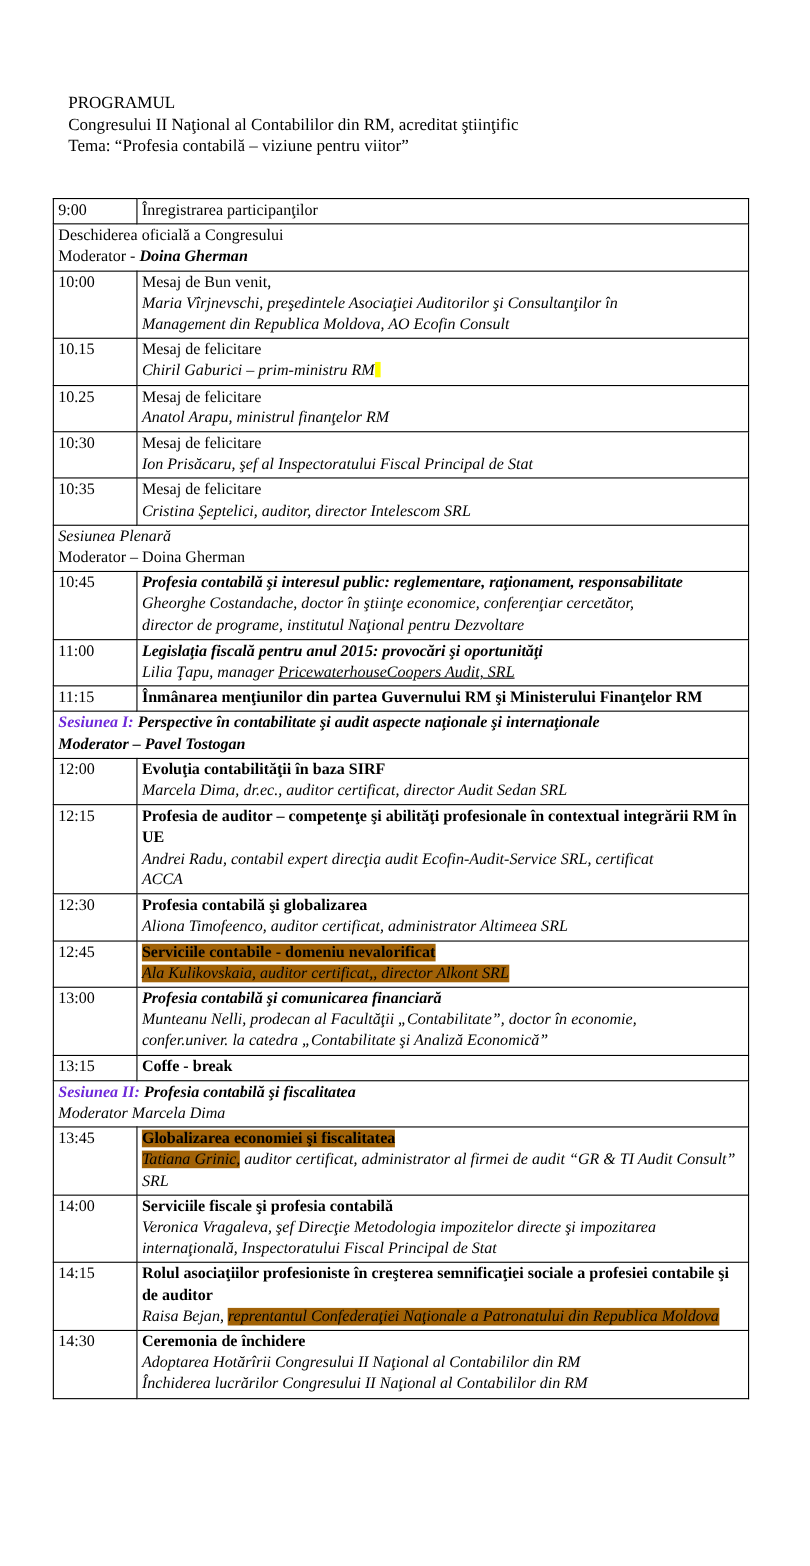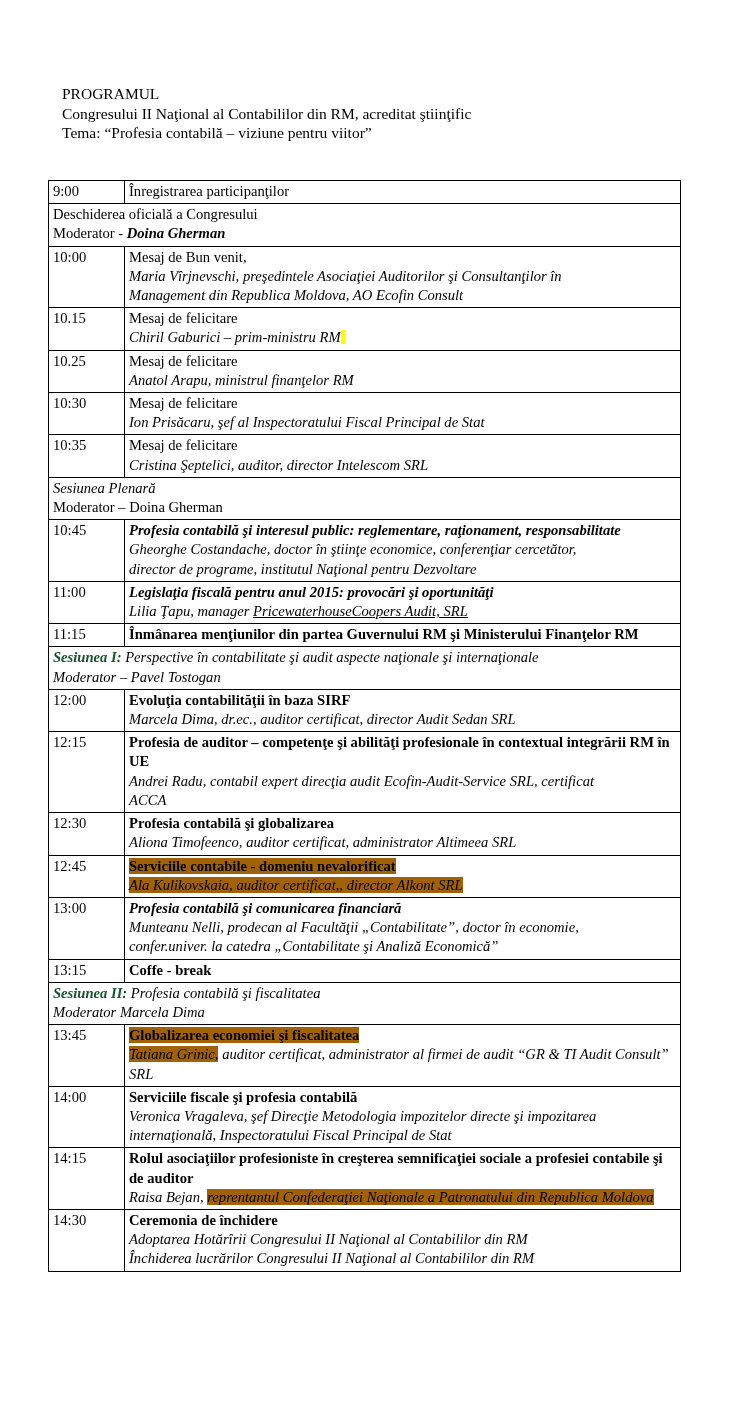--- a/index.html
+++ b/index.html
@@ -67,26 +67,26 @@
   .title-plain { font-weight: normal; font-style: normal; }
   .speaker { font-style: italic; }
   .line { display: block; }
   .hl-box {
     background-color: #a16207;
     display: inline;
     box-decoration-break: clone;
     -webkit-box-decoration-break: clone;
   }
   .sesiunea-label {
-    color: #14532d;
+    color: #6d28d9;
     font-weight: bold;
     font-style: italic;
     margin-top: 36px;
   }
-  .section-title-bi { font-weight: normal; font-style: italic; }
+  .section-title-bi { font-weight: bold; font-style: italic; }
   .section-mod-italic { font-style: italic; }
   .section-mod-plain { font-style: normal; font-weight: normal; }
   .underlined { text-decoration: underline; }
   .tiny-hl {
     background-color: #ffff00;
     display: inline-block;
     width: 5px;
     height: 14px;
     vertical-align: -2px;
   }

